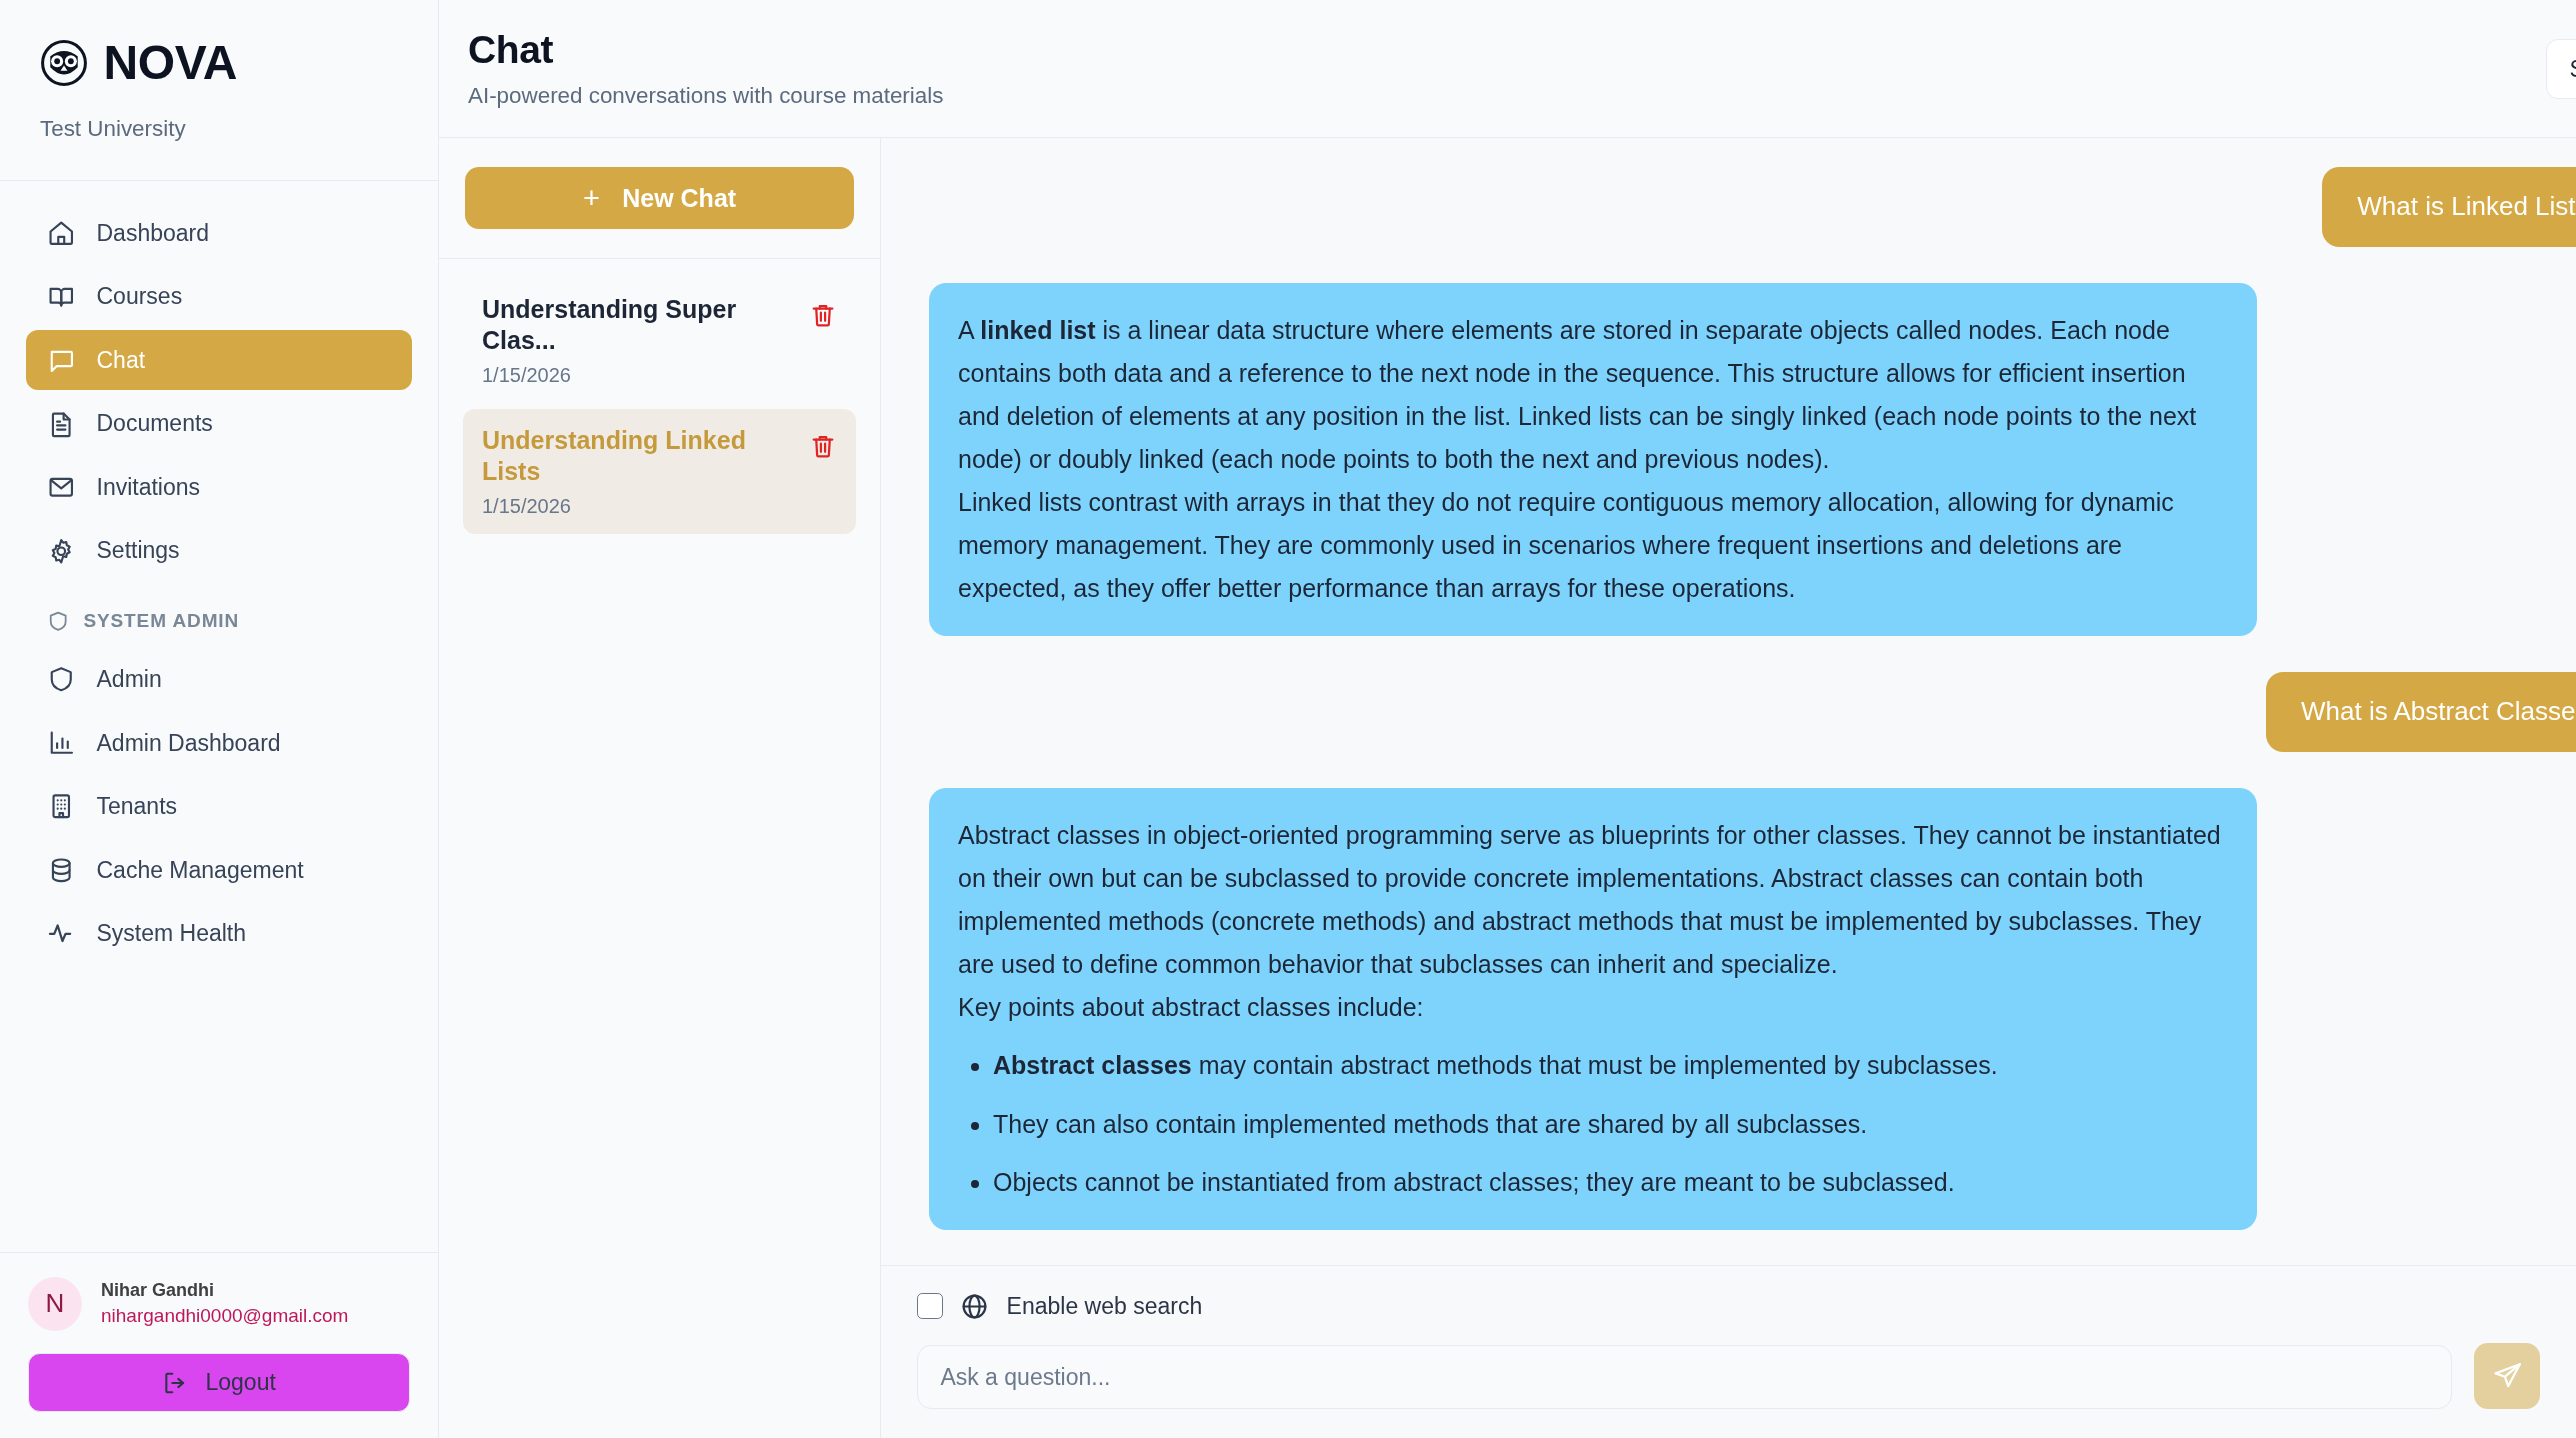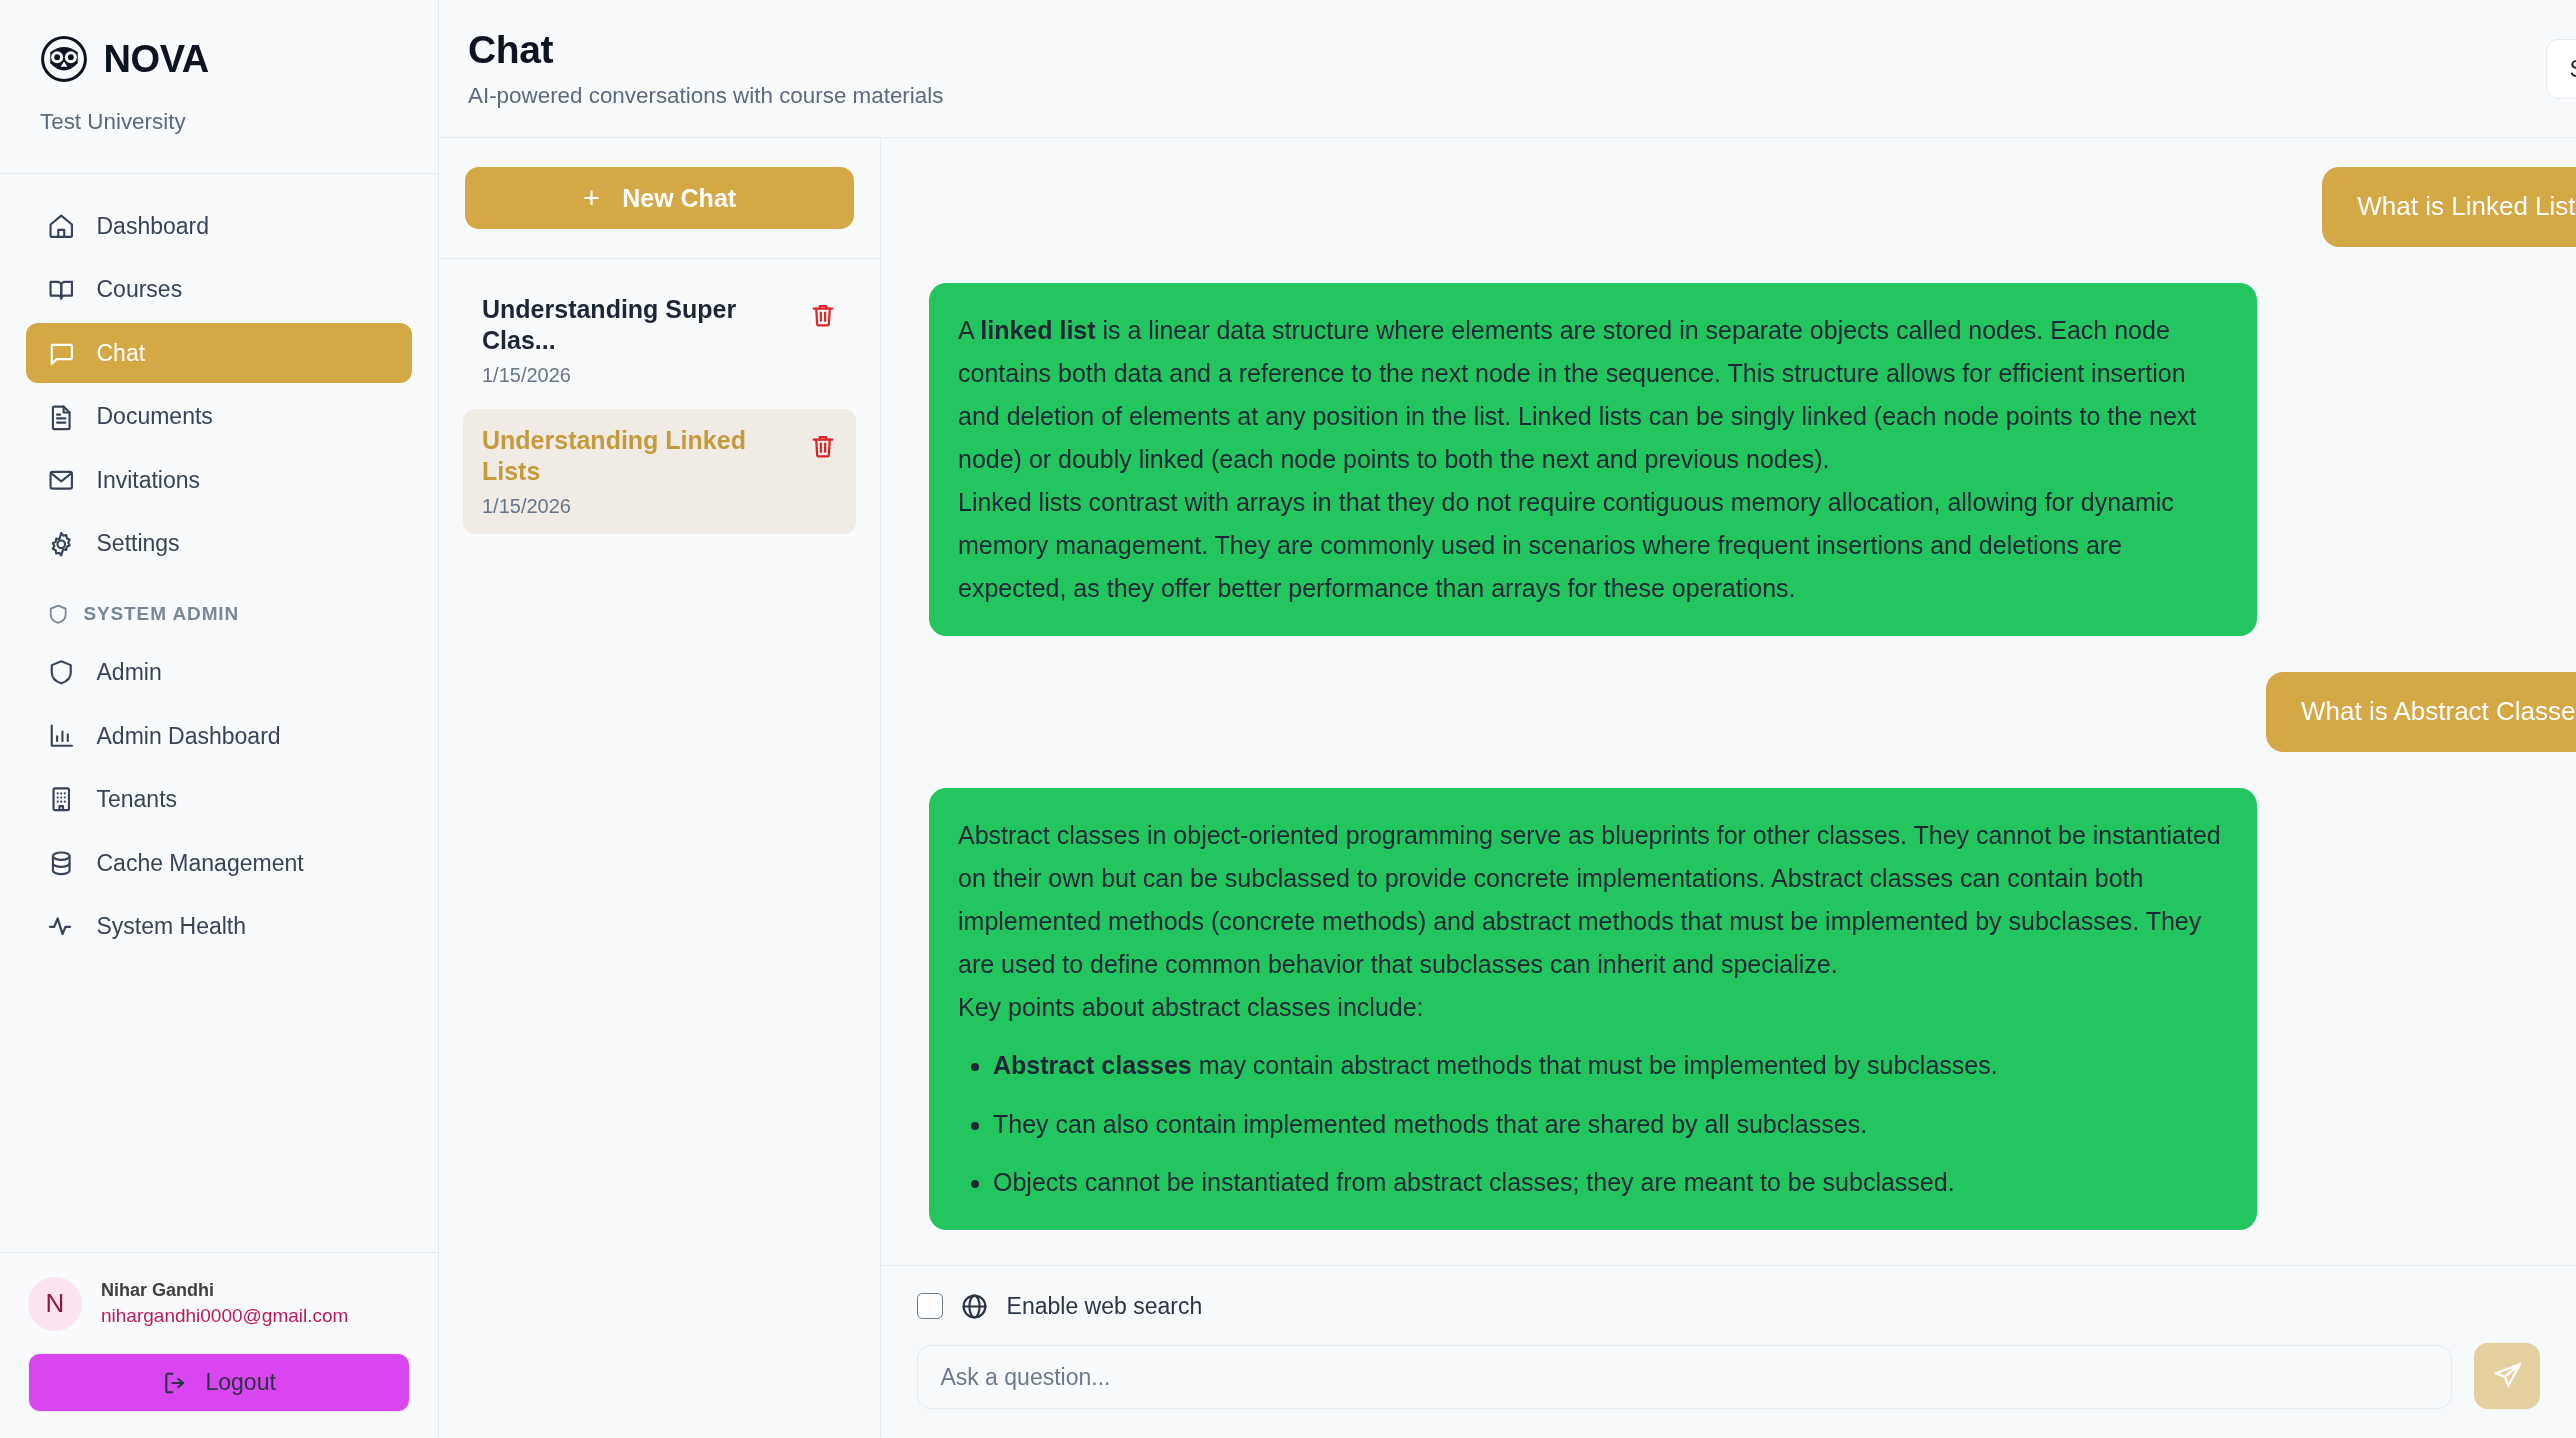--- a/index.html
+++ b/index.html
@@ -15,21 +15,21 @@
   .sidebar {
     width: 439px; height: 1438px; flex: 0 0 439px;
     background: #f8fafc;
     border-right: 1.7px solid #e6ebf1;
     display: flex; flex-direction: column;
   }
   .brand-block { padding: 35px 40px 38px 40px; border-bottom: 1.7px solid #e6ebf1; }
   .brand-row { display: flex; align-items: center; gap: 15.5px; }
   .owl { width: 48px; height: 48px; flex: 0 0 48px; }
   .brand-name {
-    font-size: 38px; font-weight: 700; letter-spacing: -0.4px; color: #0d1321;
+    font-size: 48px; font-weight: 700; letter-spacing: -0.4px; color: #0d1321;
   }
   .tenant-name { margin-top: 26px; font-size: 22.4px; color: #5c6a7d; }
 
   .nav { padding: 22.4px 26px 0 26px; flex: 1 1 auto; overflow: hidden; }
   .nav-item {
     display: flex; align-items: center; gap: 21px;
     height: 60px; padding: 0 21px; border-radius: 12px;
     color: #374357; font-size: 23px; margin-bottom: 3.5px;
     cursor: pointer;
   }
@@ -112,21 +112,21 @@
   .convo { flex: 1 1 auto; display: flex; flex-direction: column; min-width: 0; background: #f7f9fb; }
   .messages { flex: 1 1 auto; overflow: hidden; position: relative; padding: 29px 0 0 0; }
   .msg-row { display: flex; padding: 0 48px; margin-bottom: 36px; }
   .msg-row.user { justify-content: flex-end; padding-right: 0; }
   .bubble-user {
     background: #d4a844; color: #ffffff; border-radius: 17.3px;
     padding: 22.4px 35px; font-size: 26px; line-height: 1.35;
     max-width: 950px; margin-right: -62px;
   }
   .bubble-ai {
-    background: #22c55e; color: #1d2636; border-radius: 17.3px;
+    background: #7dd3fc; color: #1d2636; border-radius: 17.3px;
     padding: 26px 29px; font-size: 25px; line-height: 1.72;
     width: 1328px; max-width: 1328px;
   }
   .bubble-ai p { margin: 0; }
   .bubble-ai ul { margin: 0; padding-left: 35px; list-style: disc; }
   .bubble-ai li { margin-top: 15.5px; }
   .bubble-ai b { font-weight: 700; }
 
   
   .composer {

